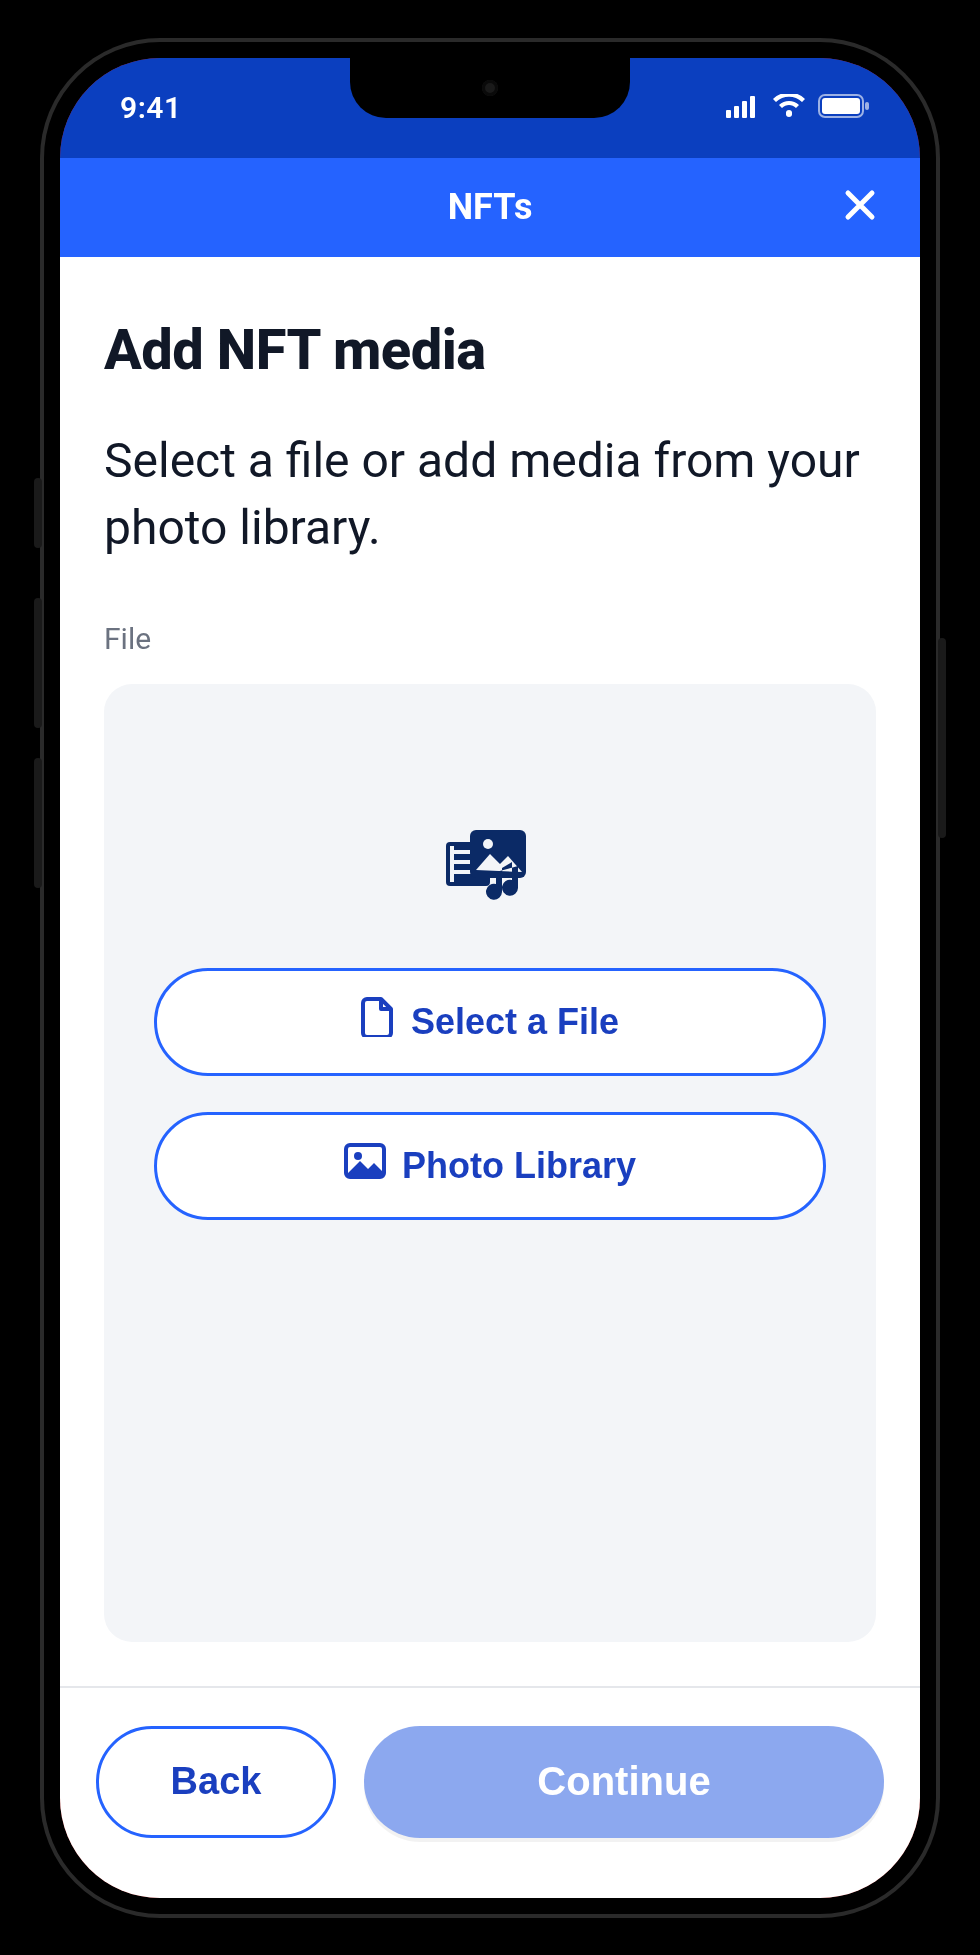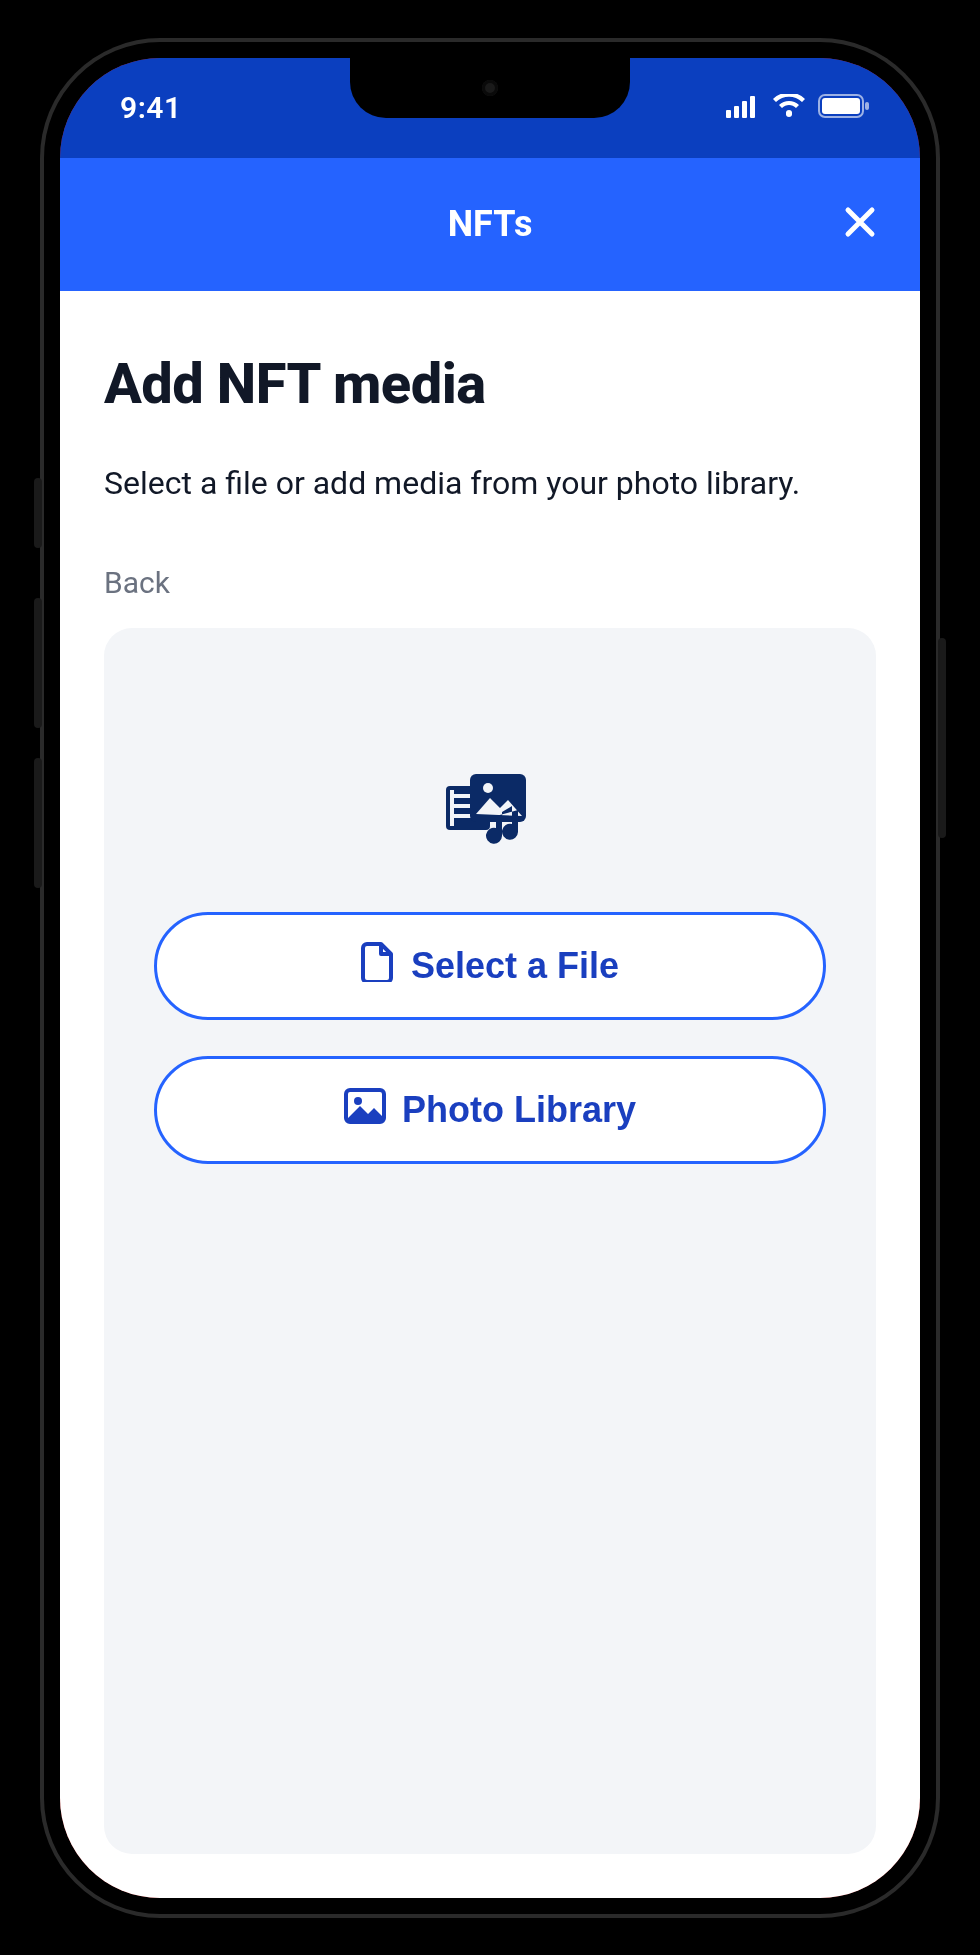--- a/index.html
+++ b/index.html
@@ -66,21 +66,21 @@
     padding: 0 50px 0 60px;
     color: #fff;
     font-weight: 600;
     font-size: 30px;
     position:relative;
   }
   .status-time { letter-spacing: 0.5px; }
   .status-icons { display: flex; align-items: center; gap: 12px; }
 
   .nav-bar {
-    height: 133px;
+    height: 99px;
     background: #2563ff;
     display: flex;
     align-items: center;
     justify-content: center;
     position: relative;
     color: #fff;
   }
   .nav-title { font-size: 36px; font-weight: 700; }
   .nav-close {
     position: absolute;
@@ -98,21 +98,21 @@
     flex-direction: column;
   }
   .page-title {
     font-size: 56px;
     font-weight: 800;
     color: #111827;
     letter-spacing: -0.5px;
     margin-bottom: 44px;
   }
   .page-subtitle {
-    font-size: 32px;
+    font-size: 48px;
     color: #111827;
     line-height: 1.4;
     margin-bottom: 60px;
   }
   .section-label {
     font-size: 30px;
     color: #6b7280;
     margin-bottom: 28px;
   }
   .media-card {
@@ -233,21 +233,21 @@
       <div class="nav-close">
         <svg width="40" height="40" viewBox="0 0 40 40">
             <path d="M8 8 L32 32 M32 8 L8 32" stroke="#fff" stroke-width="5" stroke-linecap="round"></path>
           </svg>
       </div>
     </div>
 
     <div class="content">
       <h1 class="page-title">Add NFT media</h1>
       <p class="page-subtitle">Select a file or add media from your photo library.</p>
-      <div class="section-label">Back</div>
+      <div class="section-label">File</div>
 
       <div class="media-card">
         <div class="media-icon">
           <svg width="96" height="80" viewBox="0 0 96 80">
             <g fill="#0b2a66">
               <rect x="4" y="18" width="44" height="44" rx="4"></rect>
               <rect x="8" y="22" width="4" height="36" fill="#f3f5f8"></rect>
               <rect x="10" y="26" width="30" height="4" fill="#f3f5f8"></rect>
               <rect x="10" y="36" width="30" height="4" fill="#f3f5f8"></rect>
               <rect x="10" y="46" width="30" height="4" fill="#f3f5f8"></rect>
@@ -275,15 +275,23 @@
                 <rect x="2" y="2" width="38" height="32" rx="4" fill="none" stroke="#1a3fbf" stroke-width="4"></rect>
                 <circle cx="14" cy="13" r="4" fill="#1a3fbf"></circle>
                 <path d="M4 30 l12 -12 l8 8 l6 -6 l10 10 v2 a2 2 0 0 1 -2 2 h-32 a2 2 0 0 1 -2 -2 z" fill="#1a3fbf"></path>
               </svg>
           </span>
           <span>Photo Library</span>
         </button>
       </div>
     </div>
 
+    <div class="footer">
+      <button class="back-btn">
+        <span>Back</span>
+      </button>
+      <button class="continue-btn">
+        <span>Continue</span>
+      </button>
+    </div>
 
   </div>
 </div>
 
 </body></html>

